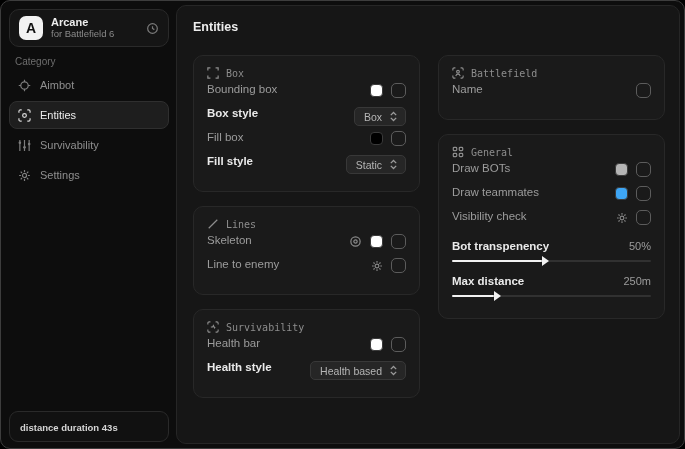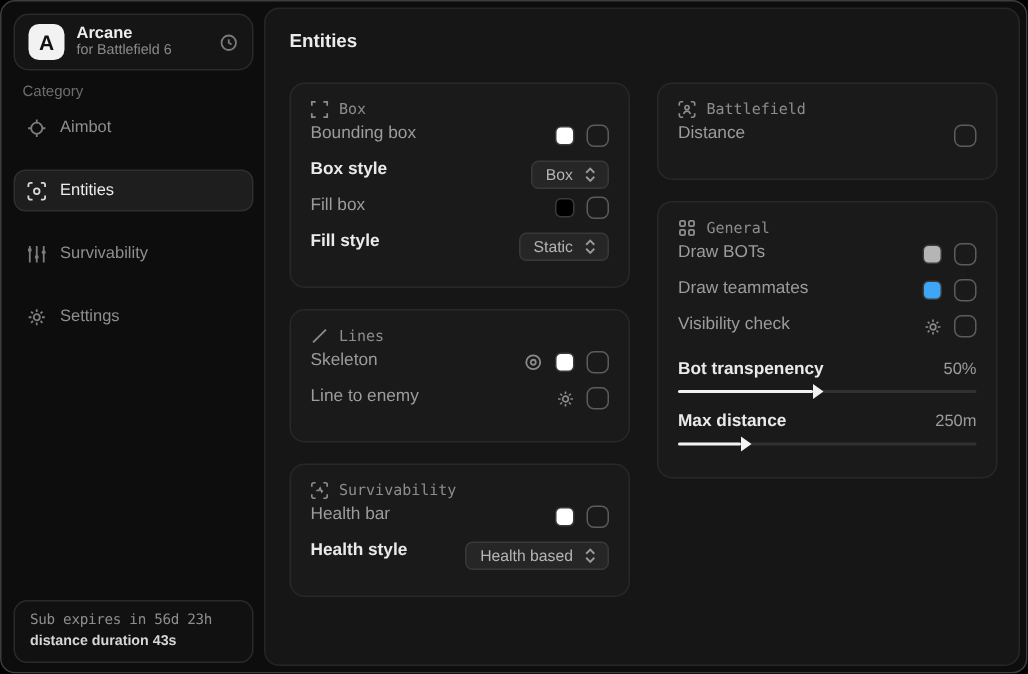--- a/index.html
+++ b/index.html
@@ -19,21 +19,21 @@
   .brand-avatar {
     width:24px; height:24px; border-radius:7px; background:#f2f2f2;
     color:#111; font-weight:bold; font-size:14px;
     display:flex; align-items:center; justify-content:center; flex:0 0 auto;
   }
   .brand-text { flex:1; line-height:1.15; }
   .brand-title { font-size:11px; font-weight:bold; color:#ededed; }
   .brand-sub { font-size:9.5px; color:#8a8a8a; }
   .brand-action { color:#7a7a7a; display:flex; }
   .category-label { position:absolute; left:14px; top:55px; font-size:10px; color:#6d6d6d; }
-  .nav { position:absolute; left:8px; top:70px; width:160px; display:flex; flex-direction:column; gap:14px;justify-content:flex-end; }
+  .nav { position:absolute; left:8px; top:70px; width:160px; display:flex; flex-direction:column; gap:2px;justify-content:flex-end; }
   .nav-item {
     display:flex; align-items:center; gap:9px; height:28px; padding:0 8px;
     border-radius:8px; color:#8f8f8f; font-size:11px; border:1px solid transparent;
     cursor:pointer;
   }
   .nav-item .nav-ic { display:flex; color:#7d7d7d; }
   .nav-item.selected { background:#1e1e1e; border-color:#2f2f2f; color:#ececec; }
   .nav-item.selected .nav-ic { color:#d8d8d8; }
   .sub-card {
     position:absolute; left:8px; bottom:6px; width:160px;
@@ -145,21 +145,20 @@
           <svg width="13" height="13" viewBox="0 0 14 14" fill="none" stroke="currentColor" stroke-width="1.3">
             <circle cx="7" cy="7" r="2.2"></circle>
             <path d="M7 1.2v2 M7 10.8v2 M1.2 7h2 M10.8 7h2 M2.9 2.9l1.4 1.4 M9.7 9.7l1.4 1.4 M11.1 2.9 9.7 4.3 M4.3 9.7 2.9 11.1"></path>
           </svg>
         </span>
         <span>Settings</span>
       </div>
     </div>
 
     <div class="sub-card">
-      <div class="sub-line1">Sub expires in 56d 23h</div>
       <div class="sub-line2">distance duration 43s</div>
     </div>
   </div>
 
   <div class="main">
     <div class="main-title">Entities</div>
 
     <div class="columns">
 
       <div class="col">
@@ -286,21 +285,21 @@
             <span class="ph-ic">
               <svg width="12" height="12" viewBox="0 0 14 14" fill="none" stroke="currentColor" stroke-width="1.3">
                 <path d="M1 4V2.5A1.5 1.5 0 0 1 2.5 1H4 M10 1h1.5A1.5 1.5 0 0 1 13 2.5V4 M13 10v1.5a1.5 1.5 0 0 1-1.5 1.5H10 M4 13H2.5A1.5 1.5 0 0 1 1 11.5V10"></path>
                 <circle cx="7" cy="5.5" r="1.6"></circle>
                   <path d="M4.4 10.5c.5-1.6 1.4-2.2 2.6-2.2s2.1.6 2.6 2.2"></path>
               </svg>
             </span>
             <span>Battlefield</span>
           </div>
           <div class="row">
-            <span class="lbl">Distance</span>
+            <span class="lbl">Name</span>
             <span class="ctrls">
               <span class="checkbox"></span>
             </span>
           </div>
         </div>
 
         <div class="panel">
           <div class="panel-head">
             <span class="ph-ic">
               <svg width="12" height="12" viewBox="0 0 14 14" fill="none" stroke="currentColor" stroke-width="1.4">

